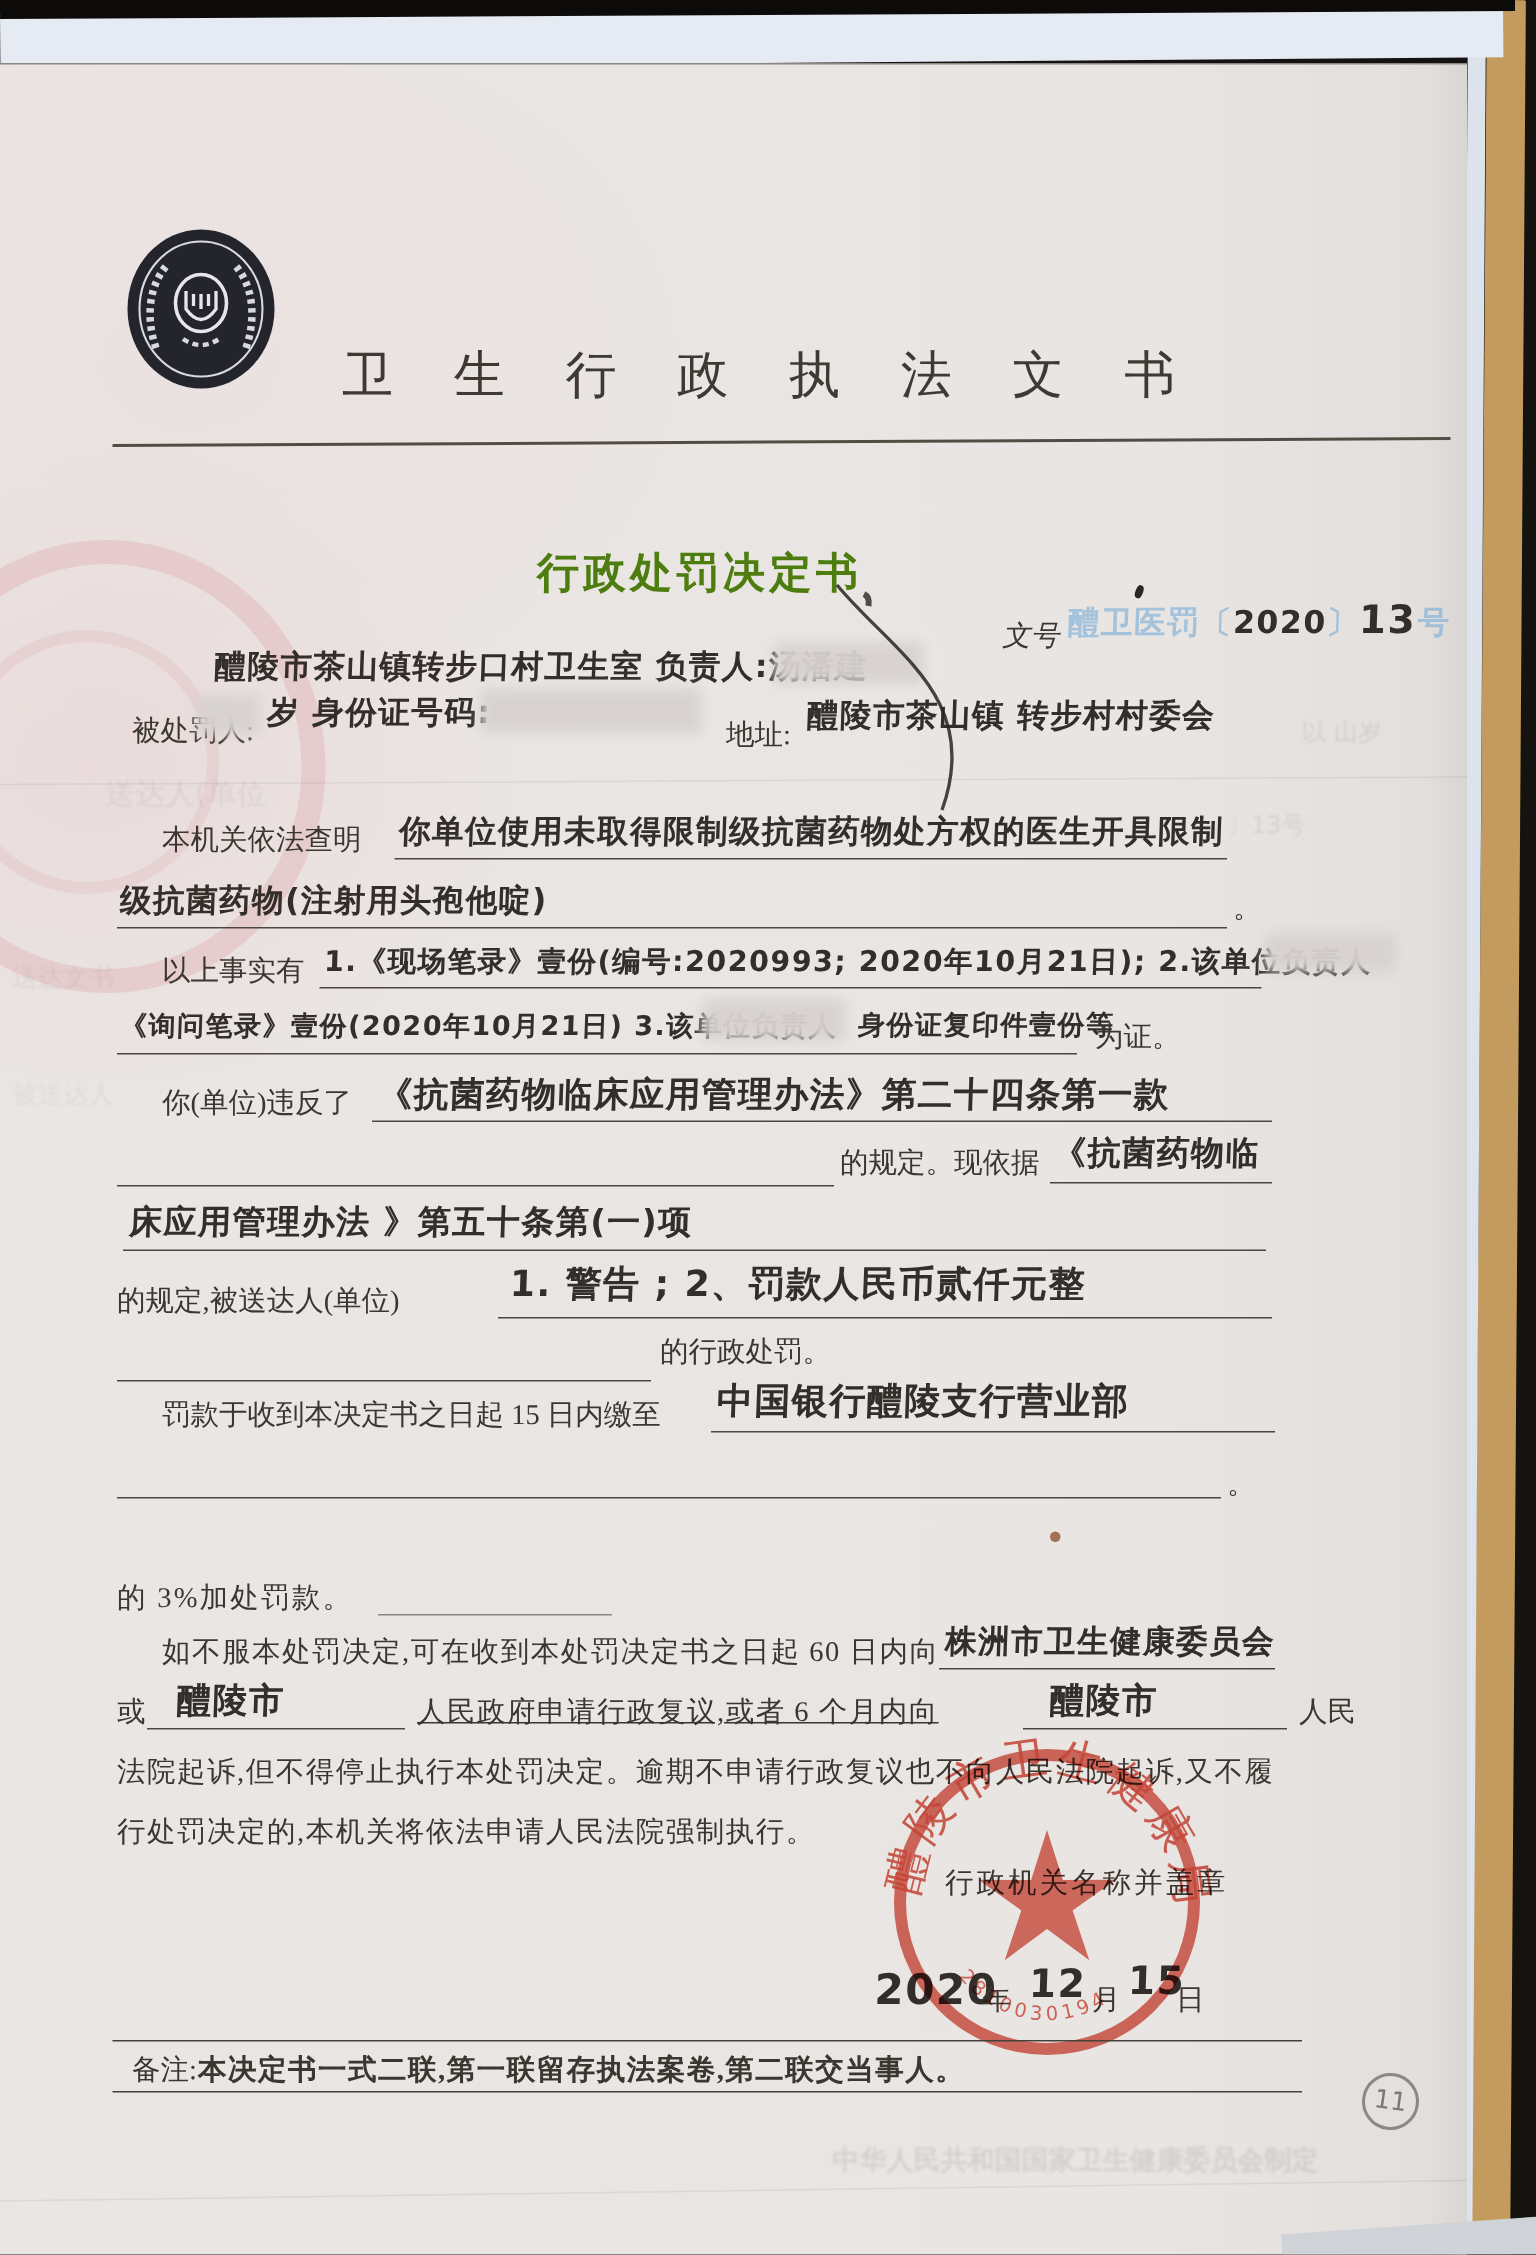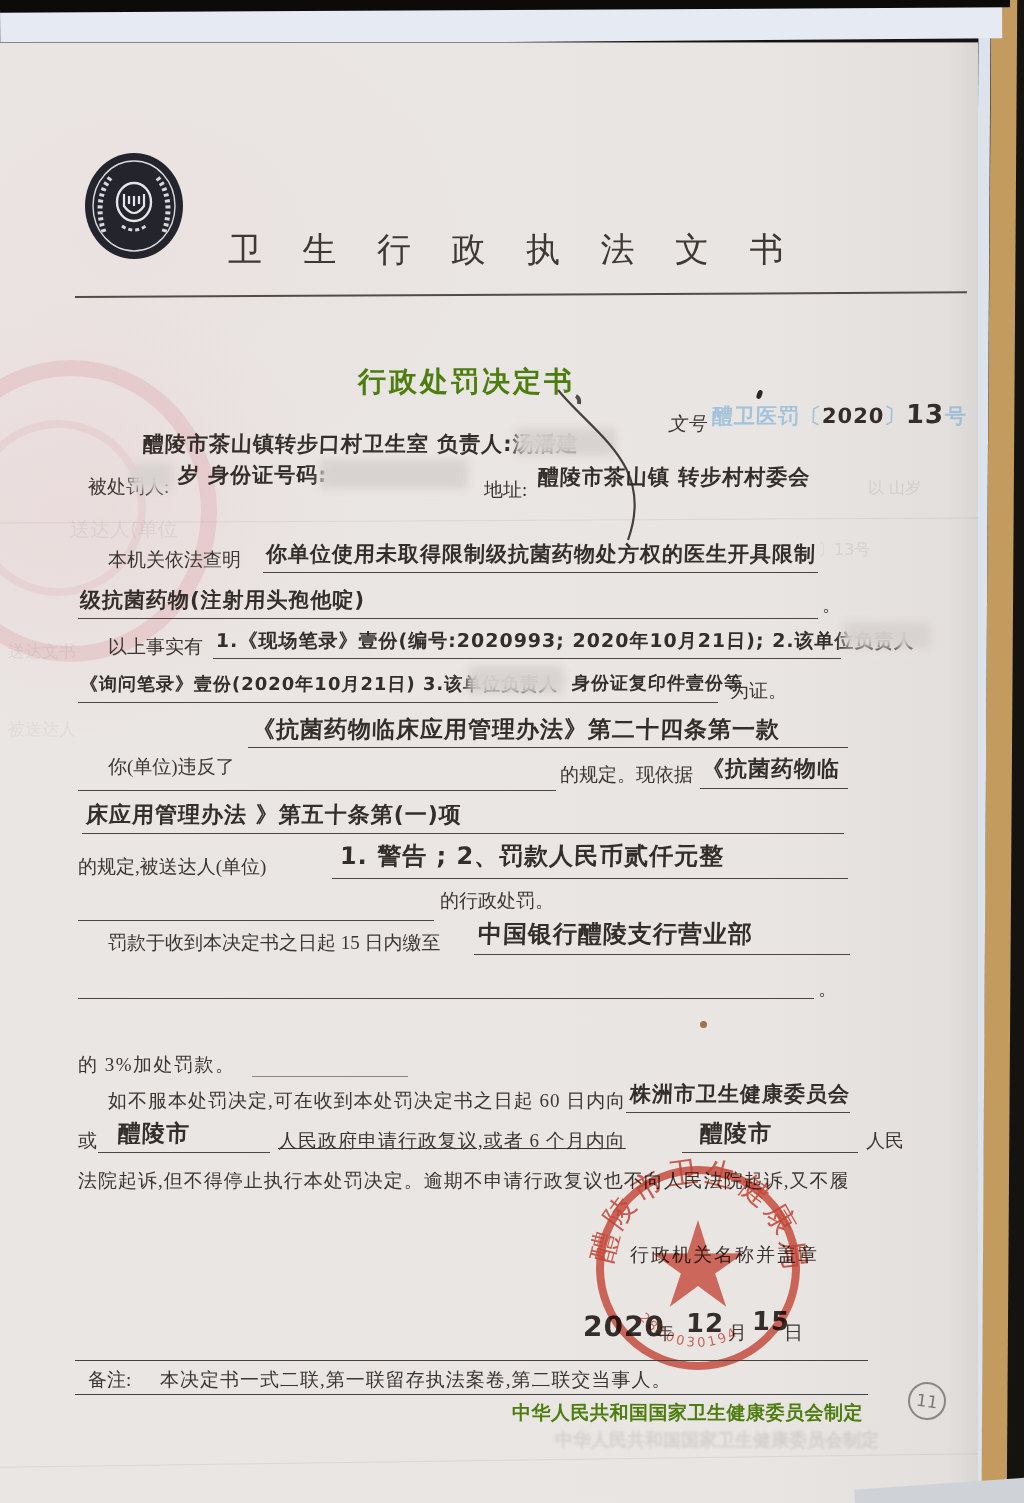--- a/index.html
+++ b/index.html
@@ -91,21 +91,21 @@
   <div class="abs print" style="left:108px;top:634px;">以上事实有</div>
   <div class="rule" style="left:213px;top:626px;width:628px;height:32px;"></div>
   <div class="abs hw" style="left:216px;top:628px;font-size:19px;">1.《现场笔录》壹份(编号:2020993; 2020年10月21日); 2.该单位负责人</div>
   <div class="blurpatch" style="left:843px;top:622px;width:88px;height:26px;"></div>
   <div class="rule" style="left:78px;top:670px;width:640px;height:32px;"></div>
   <div class="abs hw" style="left:80px;top:672px;font-size:18px;">《询问笔录》壹份(2020年10月21日) 3.该单位负责人</div>
   <div class="blurpatch" style="left:468px;top:666px;width:96px;height:28px;"></div>
   <div class="abs hw" style="left:572px;top:671px;font-size:18px;">身份证复印件壹份等</div>
   <div class="abs print" style="left:730px;top:678px;">为证。</div>
 
-  <div class="abs print" style="left:108px;top:722px;margin-top:32px;">你(单位)违反了</div>
+  <div class="abs print" style="left:108px;top:722px;">你(单位)违反了</div>
   <div class="rule" style="left:248px;top:713px;width:600px;height:34px;"></div>
   <div class="abs hw" style="left:252px;top:714px;font-size:23px;">《抗菌药物临床应用管理办法》第二十四条第一款</div>
   <div class="rule" style="left:78px;top:756px;width:478px;height:34px;"></div>
   <div class="abs print" style="left:560px;top:762px;">的规定。现依据</div>
   <div class="rule" style="left:700px;top:754px;width:148px;height:34px;"></div>
   <div class="abs hw" style="left:702px;top:754px;font-size:22px;">《抗菌药物临</div>
   <div class="rule" style="left:82px;top:799px;width:762px;height:34px;"></div>
   <div class="abs hw" style="left:86px;top:800px;font-size:22px;">床应用管理办法 》第五十条第(一)项</div>
 
   <div class="abs print" style="left:78px;top:854px;">的规定,被送达人(单位)</div>
@@ -127,20 +127,21 @@
   <div class="rule" style="left:626px;top:1078px;width:224px;height:34px;"></div>
   <div class="abs hw" style="left:630px;top:1080px;">株洲市卫生健康委员会</div>
   <div class="abs print" style="left:78px;top:1128px;">或</div>
   <div class="rule" style="left:98px;top:1118px;width:172px;height:34px;"></div>
   <div class="abs hw" style="left:118px;top:1118px;font-size:23px;">醴陵市</div>
   <div class="abs print" style="left:278px;top:1128px;letter-spacing:1px;text-decoration:underline;">人民政府申请行政复议,或者 6 个月内向</div>
   <div class="rule" style="left:682px;top:1118px;width:176px;height:34px;"></div>
   <div class="abs hw" style="left:700px;top:1118px;font-size:23px;">醴陵市</div>
   <div class="abs print" style="left:866px;top:1128px;">人民</div>
   <div class="abs print" style="left:78px;top:1168px;letter-spacing:1px;">法院起诉,但不得停止执行本处罚决定。逾期不申请行政复议也不向人民法院起诉,又不履</div>
+  <div class="abs print" style="left:78px;top:1208px;letter-spacing:1px;">行处罚决定的,本机关将依法申请人民法院强制执行。</div>
 
   <div class="abs print" style="left:630px;top:1242px;letter-spacing:2px;">行政机关名称并盖章</div>
   <div class="abs hw" style="left:583px;top:1310px;font-size:28px;">2020</div>
   <div class="abs print" style="left:655px;top:1320px;">年</div>
   <div class="abs hw" style="left:686px;top:1308px;font-size:26px;">12</div>
   <div class="abs print" style="left:728px;top:1320px;">月</div>
   <div class="abs hw" style="left:752px;top:1306px;font-size:26px;">15</div>
   <div class="abs print" style="left:784px;top:1320px;">日</div>
 
   <div class="sealwrap" style="left:578px;top:1150px;">
@@ -155,23 +156,22 @@
         <textPath href="#sealTop" startOffset="4">醴陵市卫生健康局</textPath>
       </text>
       <text font-family="DejaVu Sans, sans-serif" font-size="13" fill="#d23b2a" opacity=".8" letter-spacing="3">
         <textPath href="#sealBottom" startOffset="18">2810030194</textPath>
       </text>
     </svg>
   </div>
 
   <div class="abs" style="left:75px;top:1360px;width:793px;border-bottom:1.6px solid #46413b;"></div>
   <div class="abs print" style="left:88px;top:1367px;">备注:</div>
-  <div class="abs print" style="left:160px;top:1367px;letter-spacing:1px;">本决定书一式二联,第一联留存执法案卷,第二联交当事人。</div>
+  <div class="abs print" style="left:132px;top:1367px;letter-spacing:1px;font-weight:bold;">本决定书一式二联,第一联留存执法案卷,第二联交当事人。</div>
   <div class="abs" style="left:75px;top:1394px;width:793px;border-bottom:1.6px solid #46413b;"></div>
-  <div class="abs printb" style="left:512px;top:1400px;font-size:19px;letter-spacing:.5px;">中华人民共和国国家卫生健康委员会制定</div>
   <div class="abs printb ghost" style="left:555px;top:1428px;font-size:18px;opacity:.22;filter:blur(1px);">中华人民共和国国家卫生健康委员会制定</div>
 
   <div class="pagecircle" style="left:908px;top:1382px;">
     <span>11</span>
   </div>
 
   <div class="abs" style="left:540px;top:380px;">
     <svg width="210" height="200" viewBox="0 0 210 200">
       <path d="M 18,10 C 55,55 115,85 88,160" fill="none" stroke="#29251f" stroke-width="2.2" opacity=".85"></path>
       <path d="M 36,16 q 4,2 3,8" fill="none" stroke="#29251f" stroke-width="4" opacity=".8"></path>

